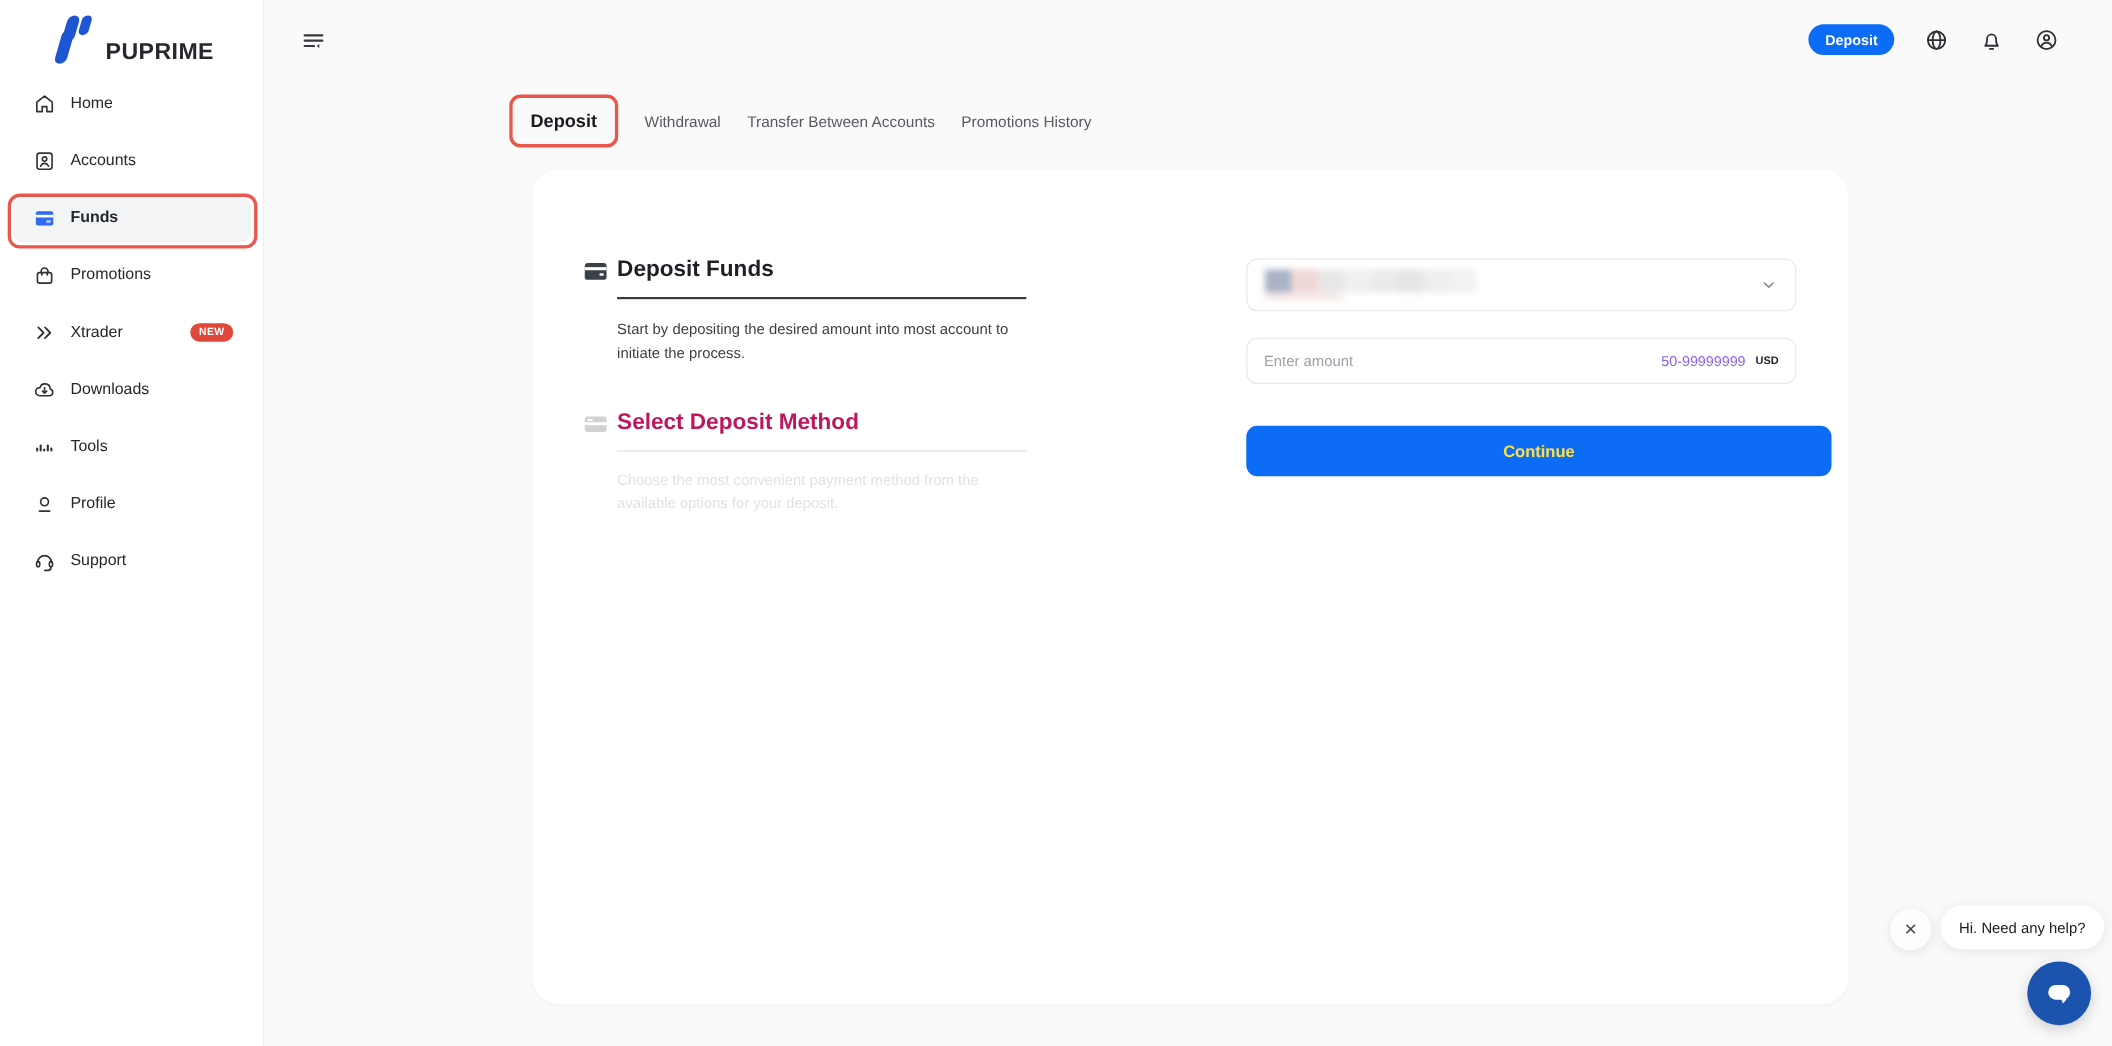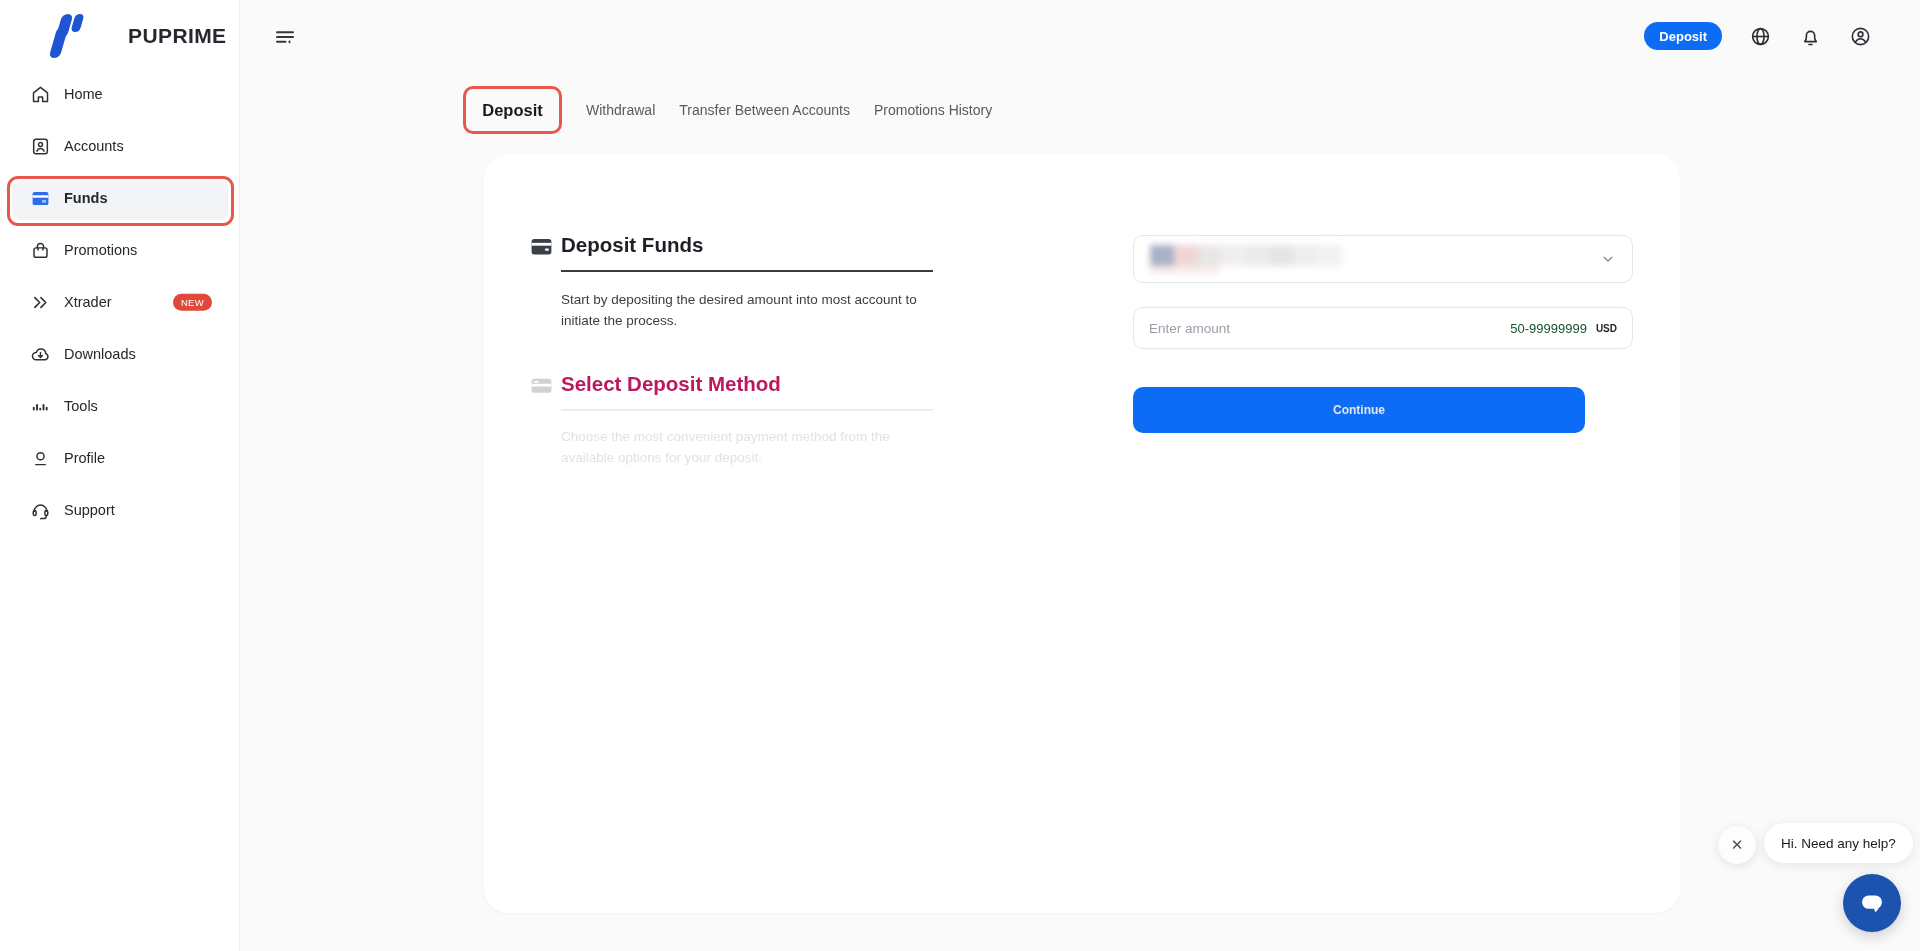--- a/index.html
+++ b/index.html
@@ -3,42 +3,42 @@
 <meta charset="utf-8">
 <style>
   * { margin:0; padding:0; box-sizing:border-box; }
   html,body { width:1920px; height:951px; overflow:hidden; background:#fafafa;
     font-family:"Liberation Sans","DejaVu Sans",sans-serif; }
   #app { position:relative; width:1920px; height:951px; background:#fafafa; }
 
   
   .sidebar { position:absolute; left:0; top:0; width:240px; height:951px;
     background:#ffffff; border-right:1px solid #ededed; z-index:5; }
-  .logo-row { position:absolute; left:46px; top:12px; display:flex; align-items:center; cursor:pointer;gap:32px; }
+  .logo-row { position:absolute; left:46px; top:12px; display:flex; align-items:flex-end; cursor:pointer; }
   .logo-mark { position:relative; width:42px; height:48px; }
   .logo-mark .seg { position:absolute; background:#1d55d3; border-radius:6px; transform:skewX(-16deg); }
   .seg-top    { left:13px; top:2px;  width:11px; height:24px; }
   .seg-bottom { left:7px;  top:15px; width:11px; height:31px; }
   .seg-leaf   { left:27px; top:2px;  width:9px;  height:18px; border-radius:5px; }
   .logo-text { font-size:21px; font-weight:800; letter-spacing:.4px; color:#25282c; margin-left:8px; }
 
   .nav { position:absolute; left:0; top:68px; width:240px; }
   .nav-item { position:relative; height:52px; display:flex; align-items:center;
     padding-left:30px; cursor:pointer; color:#24272b; }
   .nav-item .nicon { width:21px; height:21px; color:#2e3237; flex:0 0 21px; display:flex; }
   .nav-item .nicon svg { width:21px; height:21px; }
   .nav-label { margin-left:13px; font-size:14.5px; font-weight:500; color:#24272b; }
   .nav-item.active .nav-label { font-weight:700; }
   .active-pill { position:absolute; left:12px; right:12px; top:8px; bottom:4px;
     background:#f3f4f6; border-radius:8px; z-index:0; }
   .red-annot { position:absolute; border:3.5px solid #e8564c; border-radius:11px; z-index:3; pointer-events:none; }
   .funds-annot { left:7px; right:6px; top:4px; bottom:-2px; }
   .nav-item > .nicon, .nav-item > .nav-label { position:relative; z-index:1; }
   .new-badge { position:absolute; right:28px; top:50%; transform:translateY(-50%);
-    background:#e1483c; color:#fff; font-size:9.5px; font-weight:400; letter-spacing:.3px;
+    background:#e1483c; color:#fff; font-size:9.5px; font-weight:700; letter-spacing:.3px;
     padding:3px 8px 2.5px; border-radius:9px; z-index:1; }
 
   
   .collapse-btn { position:absolute; left:273px; top:25px; width:24px; height:24px; cursor:pointer; color:#34383d; }
   .topbar-right { position:absolute; right:48px; top:22px; display:flex; align-items:center; gap:27px; }
   .deposit-btn { height:28px; padding:0 15px; background:#0d6cf5; color:#fff; border:none;
     border-radius:14px; font-size:13px; font-weight:600; font-family:inherit; cursor:pointer; }
   .icon-btn { width:23px; height:23px; color:#2b2f34; cursor:pointer; background:none; border:none; padding:0; }
   .icon-btn svg { width:23px; height:23px; }
 
@@ -78,26 +78,26 @@
   .blur-row span { width:24px; height:21px; display:block; }
   .blur-sub { position:absolute; left:0; bottom:0; width:70px; height:6px; background:#f6e7e7; }
   .chev { margin-left:auto; width:16px; height:16px; color:#7b8694; }
 
   .amount-field { position:absolute; left:649px; top:153px; width:500px; height:42px;
     background:#fff; border:1px solid #e5e6ea; border-radius:10px;
     display:flex; align-items:center; padding:0 15px; }
   .amount-input { flex:1; border:none; outline:none; font-size:13.5px; font-family:inherit;
     color:#2a2d31; background:transparent; }
   .amount-input::placeholder { color:#9aa0a8; }
-  .amount-range { font-size:13px; color:#14532d; margin-right:9px; }
+  .amount-range { font-size:13px; color:#8b5cf6; margin-right:9px; }
   .amount-ccy { font-size:10px; font-weight:700; color:#23262b; }
 
-  .continue-btn { position:absolute; left:649px; top:233px; width:452px; height:46px;
-    background:#0d6cf5; color:#e5e5e5; border:none; border-radius:10px;
-    font-size:12px; font-weight:600; font-family:inherit; cursor:pointer; }
+  .continue-btn { position:absolute; left:649px; top:233px; width:532px; height:46px;
+    background:#0d6cf5; color:#fde047; border:none; border-radius:10px;
+    font-size:15px; font-weight:600; font-family:inherit; cursor:pointer; }
 
   
   .chat-close { position:absolute; left:1718px; top:826px; width:38px; height:38px; border-radius:50%;
     background:#fdfdfd; box-shadow:0 2px 10px rgba(0,0,0,.10); border:none; cursor:pointer;
     font-size:15px; color:#4a4e53; display:flex; align-items:center; justify-content:center; font-family:inherit; }
   .chat-pill { position:absolute; left:1764px; top:823px; height:40px; border-radius:20px;
     background:#ffffff; box-shadow:0 2px 12px rgba(0,0,0,.09); display:flex; align-items:center;
     padding:0 17px; font-size:13.5px; color:#17191d; cursor:pointer; white-space:nowrap; }
   .chat-fab { position:absolute; left:1843px; top:874px; width:58px; height:58px; border-radius:50%;
     background:#1b53ae; border:none; cursor:pointer; box-shadow:0 4px 14px rgba(0,0,0,.18);

